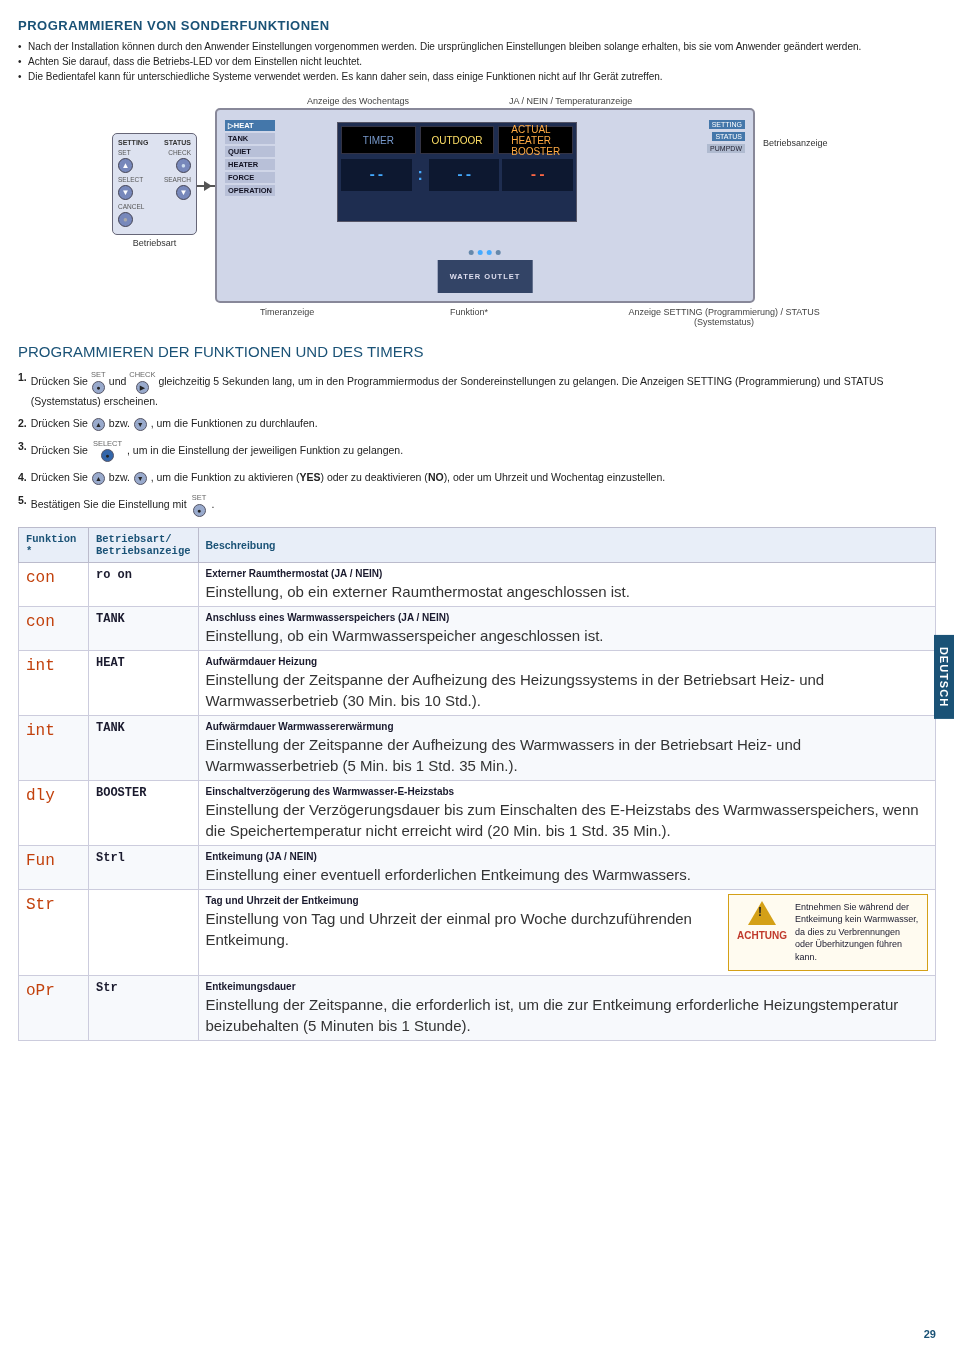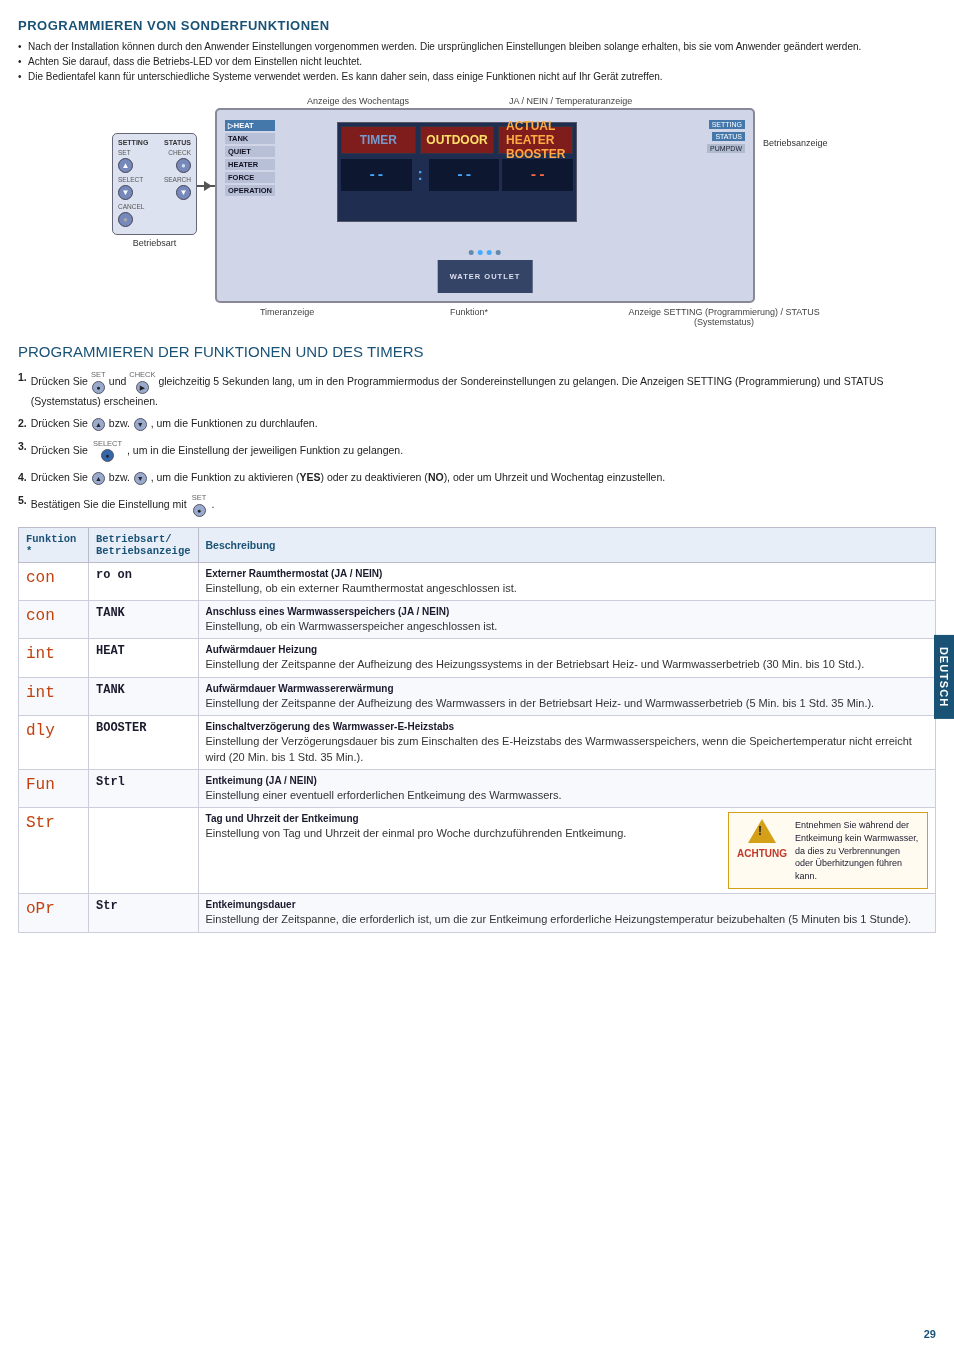--- a/index.html
+++ b/index.html
@@ -87,21 +87,21 @@
       border: 1px solid #ccd;
       padding: 4px 7px;
       vertical-align: top;
       line-height: 1.4;
     }
     .function-table tr:nth-child(even) td { background: #f7f9fc; }
     .col-funktion { width: 70px; font-weight: normal; color: #c2410c; font-size: 16px; font-family: 'Courier New', monospace; }
     .col-betrieb { width: 90px; font-weight: bold; font-family: 'Courier New', monospace; font-size: 12px; }
     .col-beschreibung { }
     .col-beschreibung .desc-title { font-weight: bold; font-size: 10px; }
-    .col-beschreibung .desc-body { font-size: 11px; color: #333; }
+    .col-beschreibung .desc-body { font-size: 15px; color: #333; }
 
     
     .warning-box {
       border: 1.5px solid #d4a017;
       background: #fffbf0;
       padding: 6px 8px;
       font-size: 9.5px;
       line-height: 1.4;
       display: flex;
       align-items: flex-start;
@@ -196,28 +196,28 @@
       background: #1e2d50;
       border: 1px solid #556;
     }
     .dp-timer-outdoor {
       display: flex;
       gap: 4px;
       padding: 3px;
     }
     .dp-segment {
       flex: 1;
-      background: #7f1d1d;
+      background: #000000;
       border: 1px solid #334;
       height: 28px;
       display: flex;
       align-items: center;
       justify-content: center;
-      font-size: 12px;
-      font-weight: bold;
+      font-size: 10px;
+      font-weight: normal;
       color: #7799cc;
     }
     .dp-segment.lit { color: #ffe066; }
     .dp-segment.orange { color: #ffaa44; }
     .dp-numbers {
       display: flex;
       padding: 2px 3px;
       gap: 3px;
     }
     .dp-num-group {

